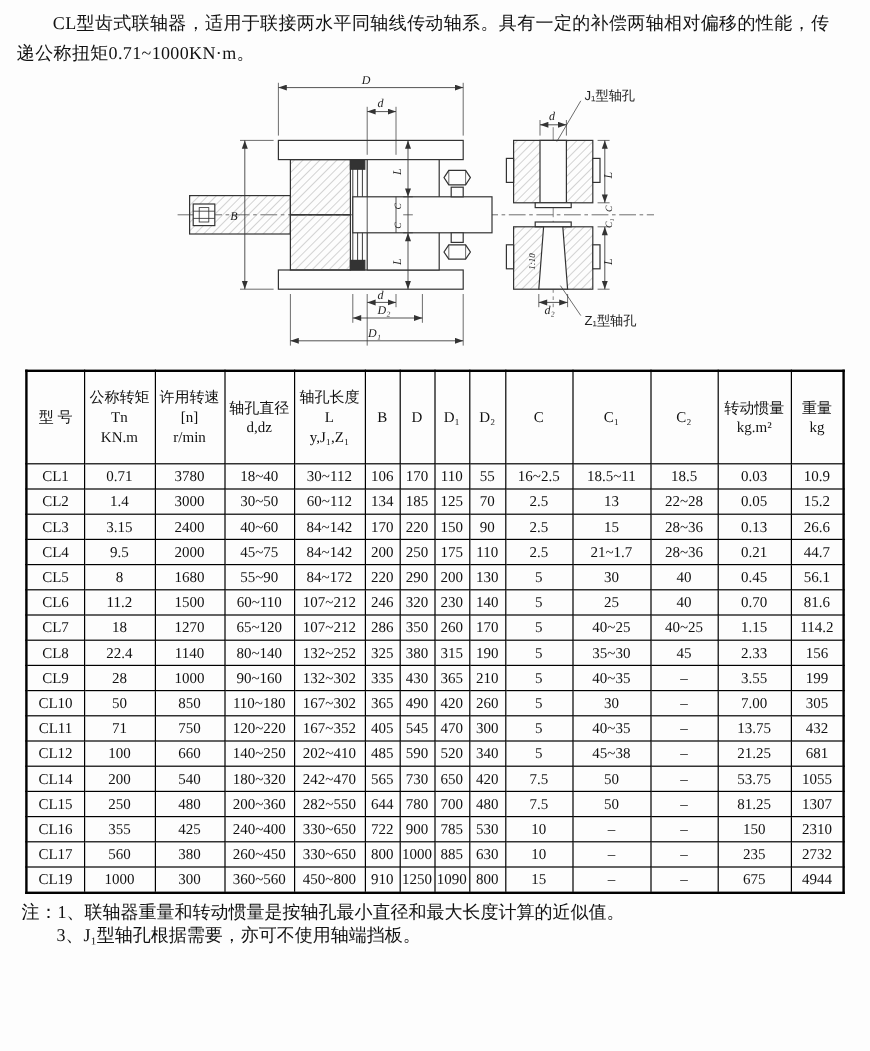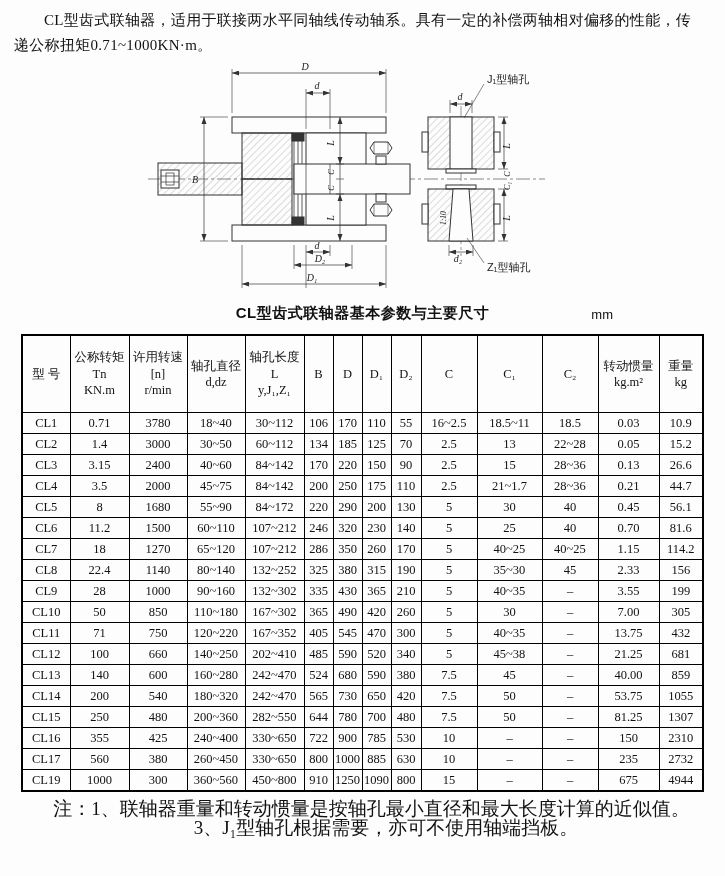--- a/index.html
+++ b/index.html
@@ -45,21 +45,21 @@
   }
   table.params thead th{
     height:76px;font-weight:normal;white-space:pre-line;line-height:1.32;
     font-size:12.5px;
   }
   table.params tbody td{height:20px;}
   col.c1{width:48px}col.c2{width:59px}col.c3{width:58px}col.c4{width:58px}
   col.c5{width:59px}col.c6{width:29px}col.c7{width:29px}col.c8{width:29px}
   col.c9{width:30px}col.c10{width:56px}col.c11{width:65px}col.c12{width:56px}
   col.c13{width:61px}col.c14{width:44px}
-  .notes{margin:7px 0 0 18px;font-size:19px;line-height:19px;text-align:center;}
+  .notes{margin:7px 0 0 18px;font-size:15px;line-height:19px;}
   .note-row{white-space:nowrap;}
   .note-row.indent{padding-left:29px;}
 </style>
 </head>
 <body>
 
 <div class="page">
 
   <p class="intro">CL型齿式联轴器，适用于联接两水平同轴线传动轴系。具有一定的补偿两轴相对偏移的性能，传递公称扭矩0.71~1000KN·m。</p>
 
@@ -200,24 +200,20 @@
         <text class="dimsm" x="510" y="126" text-anchor="middle" transform="rotate(-90 510 126)" stroke="none" fill="#222">C₁</text>
 
         <line x1="484" y1="24" x2="464" y2="58" stroke-width="0.6"></line>
         <text class="cnlab" x="487" y="23" stroke="none" fill="#222">J₁型轴孔</text>
         <line x1="484" y1="203" x2="467" y2="178" stroke-width="0.6"></line>
         <text class="cnlab" x="487" y="211" stroke="none" fill="#222">Z₁型轴孔</text>
       </g>
     </svg>
   </div>
 
-  <div class="title-row">
-    <span class="tbl-title">CL型齿式联轴器基本参数与主要尺寸</span>
-    <span class="tbl-unit">mm</span>
-  </div>
 
   <table class="params">
     <colgroup>
       <col class="c1">
         <col class="c2">
         <col class="c3">
         <col class="c4">
         <col class="c5">
       <col class="c6">
         <col class="c7">
@@ -300,21 +296,21 @@
           <td>150</td>
           <td>90</td>
           <td>2.5</td>
           <td>15</td>
           <td>28~36</td>
           <td>0.13</td>
           <td>26.6</td>
         </tr>
         <tr>
           <td>CL4</td>
-          <td>3.5</td>
+          <td>9.5</td>
           <td>2000</td>
           <td>45~75</td>
           <td>84~142</td>
           <td>200</td>
           <td>250</td>
           <td>175</td>
           <td>110</td>
           <td>2.5</td>
           <td>21~1.7</td>
           <td>28~36</td>
@@ -443,36 +439,20 @@
           <td>590</td>
           <td>520</td>
           <td>340</td>
           <td>5</td>
           <td>45~38</td>
           <td>–</td>
           <td>21.25</td>
           <td>681</td>
         </tr>
         <tr>
-          <td>CL13</td>
-          <td>140</td>
-          <td>600</td>
-          <td>160~280</td>
-          <td>242~470</td>
-          <td>524</td>
-          <td>680</td>
-          <td>590</td>
-          <td>380</td>
-          <td>7.5</td>
-          <td>45</td>
-          <td>–</td>
-          <td>40.00</td>
-          <td>859</td>
-        </tr>
-        <tr>
           <td>CL14</td>
           <td>200</td>
           <td>540</td>
           <td>180~320</td>
           <td>242~470</td>
           <td>565</td>
           <td>730</td>
           <td>650</td>
           <td>420</td>
           <td>7.5</td>

